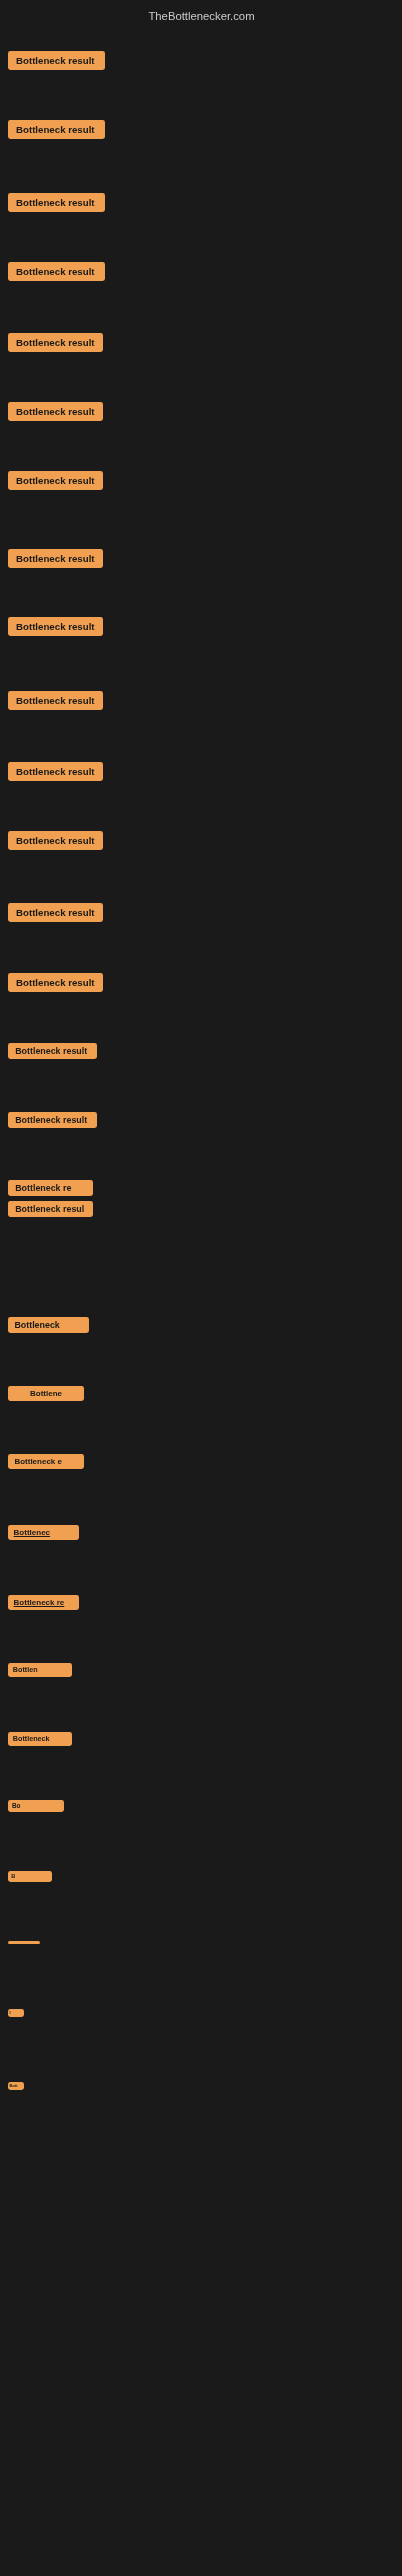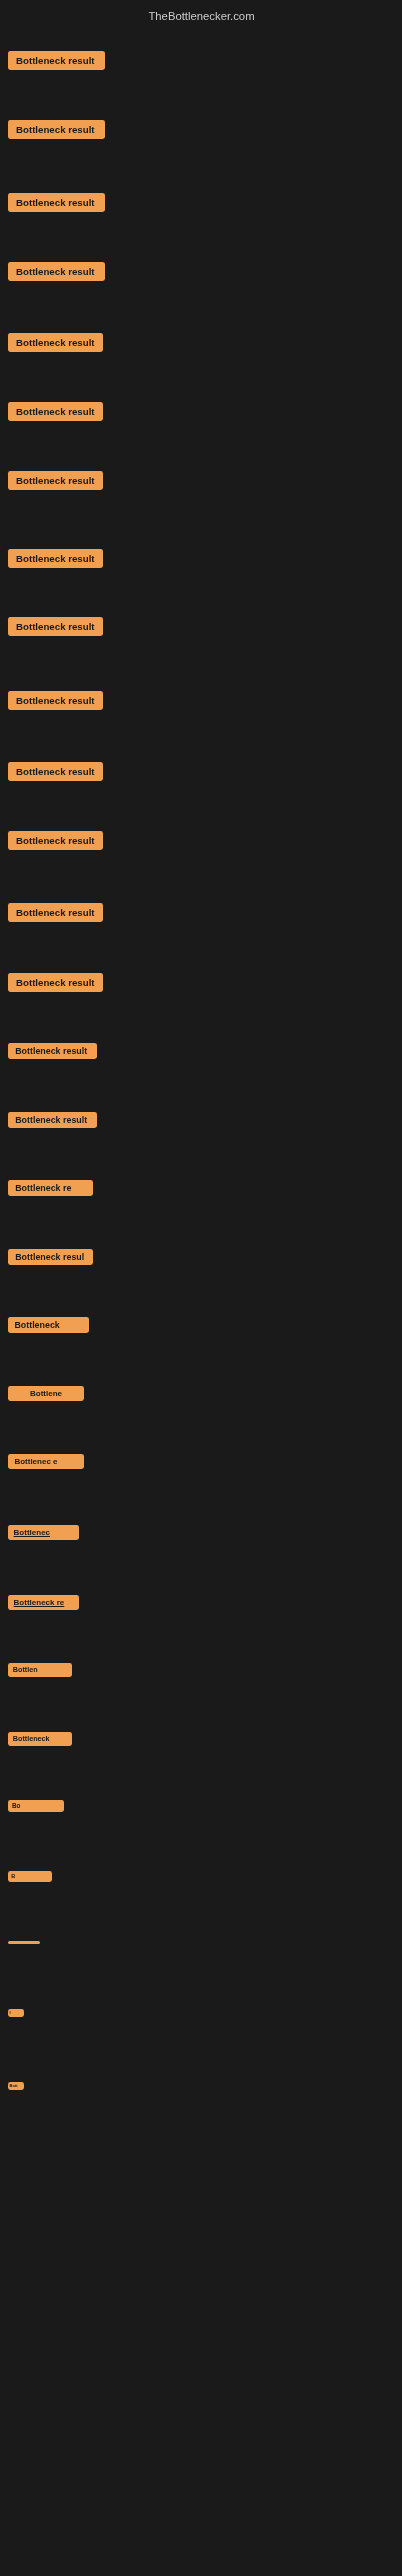--- a/index.html
+++ b/index.html
@@ -116,31 +116,31 @@
       </div>
       <div class="bottleneck-item size-4" style="position: absolute; top: 1038px; left: 0px;">
         <span class="bottleneck-badge">Bottleneck result</span>
       </div>
       <div class="bottleneck-item size-4" style="position: absolute; top: 1107px; left: 0px;">
         <span class="bottleneck-badge">Bottleneck result</span>
       </div>
       <div class="bottleneck-item size-5" style="position: absolute; top: 1175px; left: 0px;">
         <span class="bottleneck-badge">Bottleneck re</span>
       </div>
-      <div class="bottleneck-item size-5" style="position: absolute; top: 1244px; left: 0px; align-items: flex-end;">
+      <div class="bottleneck-item size-5" style="position: absolute; top: 1196px; left: 0px; align-items: flex-end;">
         <span class="bottleneck-badge">Bottleneck resul</span>
       </div>
       <div class="bottleneck-item size-6" style="position: absolute; top: 1312px; left: 0px;">
         <span class="bottleneck-badge">Bottleneck</span>
       </div>
       <div class="bottleneck-item size-7" style="position: absolute; top: 1381px; left: 0px; text-align: center;">
         <span class="bottleneck-badge">Bottlene</span>
       </div>
       <div class="bottleneck-item size-7" style="position: absolute; top: 1449px; left: 0px;">
-        <span class="bottleneck-badge">Bottlenec e</span>
+        <span class="bottleneck-badge">Bottleneck e</span>
       </div>
       <div class="bottleneck-item size-8" style="position: absolute; top: 1520px; left: 0px;">
         <span class="bottleneck-badge">Bottlenec</span>
       </div>
       <div class="bottleneck-item size-8" style="position: absolute; top: 1590px; left: 0px;">
         <span class="bottleneck-badge">Bottleneck re</span>
       </div>
       <div class="bottleneck-item size-9" style="position: absolute; top: 1658px; left: 0px;">
         <span class="bottleneck-badge">Bottlen</span>
       </div>

